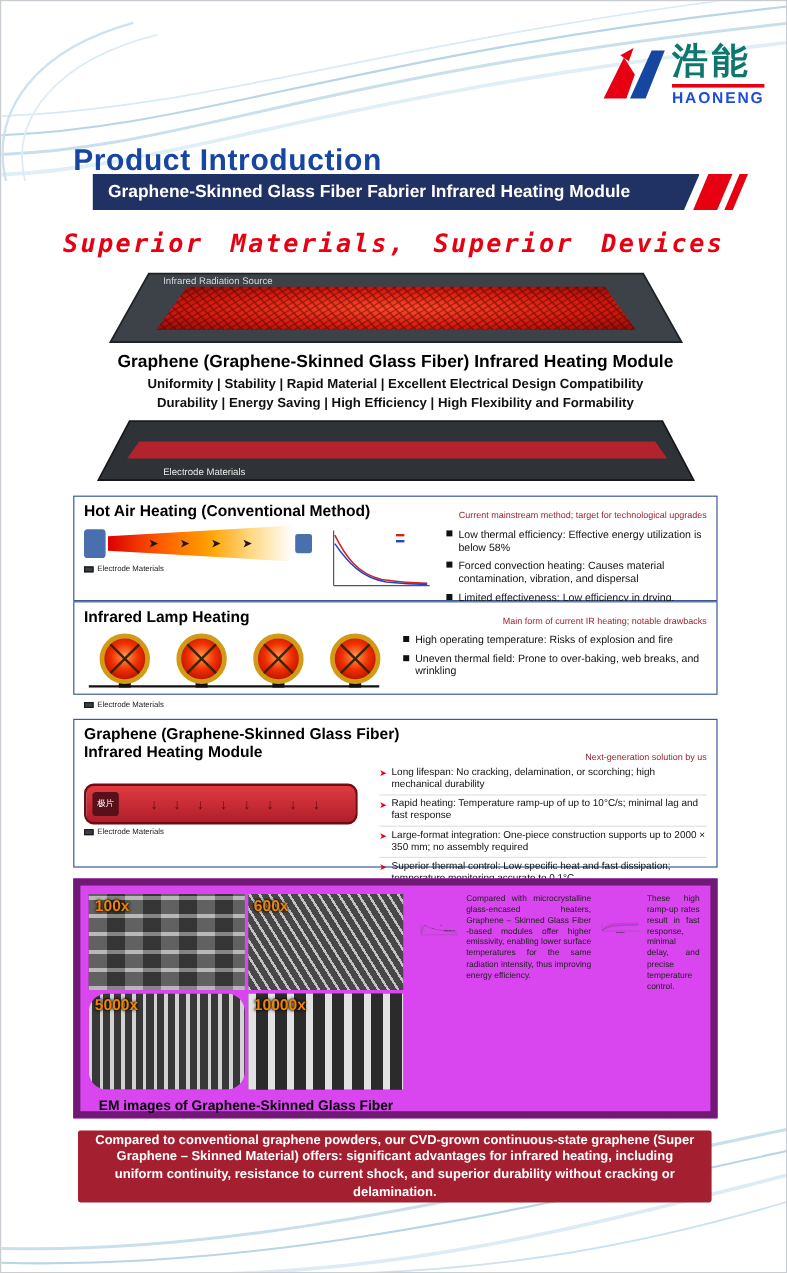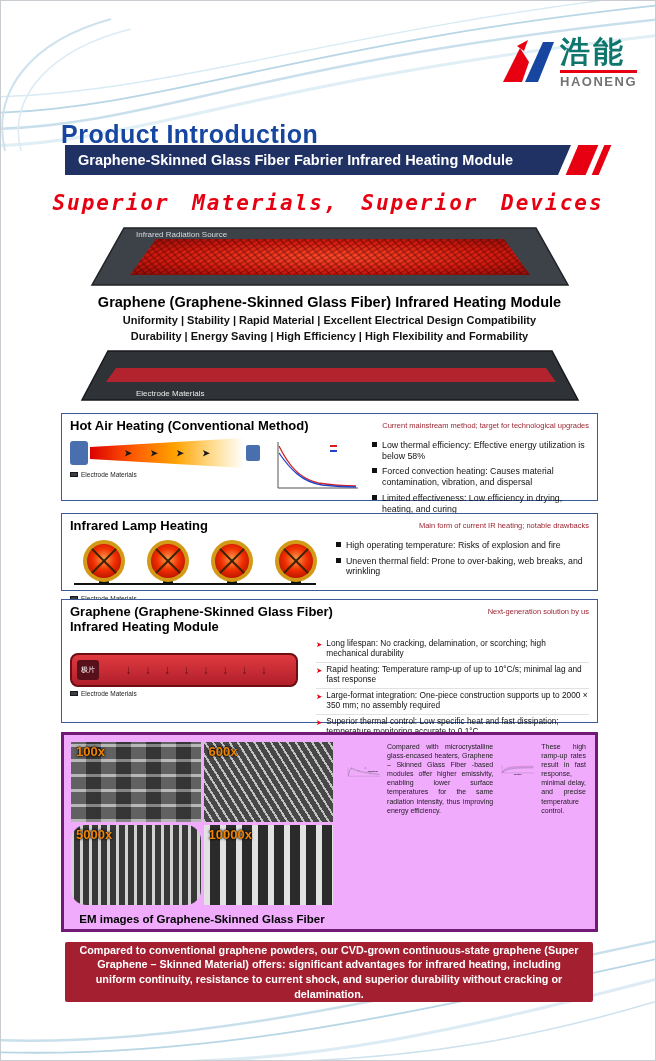--- a/index.html
+++ b/index.html
@@ -11,51 +11,51 @@
   
   .waves-top, .waves-bottom { position:absolute; left:0; pointer-events:none; }
   .waves-top { top:0; }
   .waves-bottom { bottom:0; }
 
   
   .logo { position:absolute; top:36px; right:18px; display:flex; align-items:center; gap:5px; }
   .logo-text { display:flex; flex-direction:column; }
   .logo-cn { font-size:30px; font-weight:bold; color:#0f766e; letter-spacing:3px; line-height:1; }
   .logo-rule { height:3px; background:#e60012; margin:3px 0 2px; }
-  .logo-en { font-size:13px; font-weight:bold; color:#737373; letter-spacing:1.5px; line-height:1; }
+  .logo-en { font-size:13px; font-weight:bold; color:#1d4ed8; letter-spacing:1.5px; line-height:1; }
 
   
   .page-title { position:absolute; top:119px; left:60px; font-size:25px; font-weight:bold; color:#1746a0; letter-spacing:.5px; }
-  .banner-wrap { position:absolute; top:144px; left:64px; width:540px; height:30px; }
+  .banner-wrap { position:absolute; top:144px; left:76px; width:540px; height:30px; }
   .banner-bar { position:absolute; left:0; top:0; width:506px; height:30px; background:#203264;
                 clip-path:polygon(0 0,100% 0,calc(100% - 13px) 100%,0 100%);
                 display:flex; align-items:center; padding-left:13px;
                 color:#fff; font-weight:bold; font-size:14.5px; white-space:nowrap; }
   .slash-big { position:absolute; right:13px; top:0; width:20px; height:30px; background:#e60012; transform:skewX(-23deg); }
   .slash-small { position:absolute; right:0; top:0; width:7px; height:30px; background:#e60012; transform:skewX(-23deg); }
 
   .slogan { position:absolute; top:190px; left:0; width:100%; text-align:center;
             color:#e60012; font-weight:bold; font-style:italic; font-size:21px;
             letter-spacing:2px; word-spacing:8px; font-family:"DejaVu Sans Mono", monospace; }
 
   
   .hero { position:absolute; top:224px; left:60px; width:537px; text-align:center; }
   .hero svg { display:block; margin:0 auto; }
   .hero-title { font-size:14.5px; font-weight:bold; color:#000; margin-top:5px; }
   .hero-feats { font-size:11px; font-weight:bold; color:#111; margin-top:4px; }
 
   
   .cmp { position:absolute; left:60px; width:537px; background:#fff; border:1px solid #3a5a9a; padding:5px 8px 4px; }
-  .cmp-head { display:flex; justify-content:space-between; align-items:flex-start; gap:8px; }
+  .cmp-head { display:flex; justify-content:space-between; align-items:flex-end; gap:8px; }
   .cmp-title { font-size:13px; font-weight:bold; color:#000; line-height:1.15; }
   .cmp-note { font-size:7.5px; color:#9a2430; margin-top:2px; white-space:nowrap; text-align:right; }
   .cmp-body { display:flex; gap:8px; margin-top:4px; }
 
   #box-hot-air { top:412px; height:88px; }
-  #box-lamp    { top:512px; height:78px; }
+  #box-lamp    { top:500px; height:78px; }
   #box-graphene{ top:598px; height:124px; }
 
   .illus-label { display:flex; align-items:center; gap:3px; font-size:6.5px; color:#222; margin-top:3px; }
   .electrode-chip { width:8px; height:5px; background:#3a3f46; border:1px solid #16181b; }
 
   
   .hotair-left { width:190px; }
   .grad-row { display:flex; align-items:center; height:30px; }
   .fan-block { width:18px; height:24px; background:#4a6fae; border-radius:3px; }
   .heat-grad { flex:1; height:30px; position:relative; margin:0 2px;
@@ -82,22 +82,22 @@
   .module-tab { position:absolute; left:5px; top:5px; bottom:5px; width:22px; background:#58101a;
                 color:#fff; font-size:7px; display:flex; align-items:center; justify-content:center; border-radius:3px; }
   .module-arrows { flex:1; text-align:center; color:#5e0d14; font-size:12px; font-weight:bold;
                    letter-spacing:2px; word-spacing:6px; padding-left:26px; }
   .bullets3 { list-style:none; flex:1; display:flex; flex-direction:column; margin-top:-2px; }
   .bullets3 li { display:flex; gap:4px; font-size:8.3px; line-height:1.2; color:#111; padding:2.5px 0; border-bottom:1px solid #e1e1e1; }
   .bullets3 li:last-child { border-bottom:none; }
   .ptr-marker { color:#e60012; font-size:7.5px; flex:0 0 auto; margin-top:.5px; }
 
   
-  .figs { position:absolute; top:731px; left:60px; width:537px; height:200px; border:3px solid #701a75;
-          padding:7px; display:flex; gap:12px; background:#f0abfc; }
+  .figs { position:absolute; top:731px; left:60px; width:537px; height:200px; border:6px solid #701a75;
+          padding:7px; display:flex; gap:12px; background:#d946ef; }
   .em-wrap { width:262px; display:flex; flex-direction:column; }
   .em-grid { display:grid; grid-template-columns:1fr 1fr; gap:3px; }
   .em { position:relative; height:80px; overflow:hidden; }
   .em-label { position:absolute; top:2px; left:5px; color:#f08300; font-weight:bold; font-size:13px;
               text-shadow:0 0 3px #000,0 0 2px #000; }
   .em-100 { background-color:#6e6e6e;
       background-image:repeating-linear-gradient(0deg, rgba(255,255,255,.28) 0 3px, rgba(0,0,0,.38) 3px 15px),
                        repeating-linear-gradient(90deg, #9d9d9d 0 15px, #565656 15px 30px); }
   .em-600 { background-color:#6a6a6a;
       background-image:repeating-linear-gradient(58deg, #c2c2c2 0 2px, #474747 2px 7px); }

